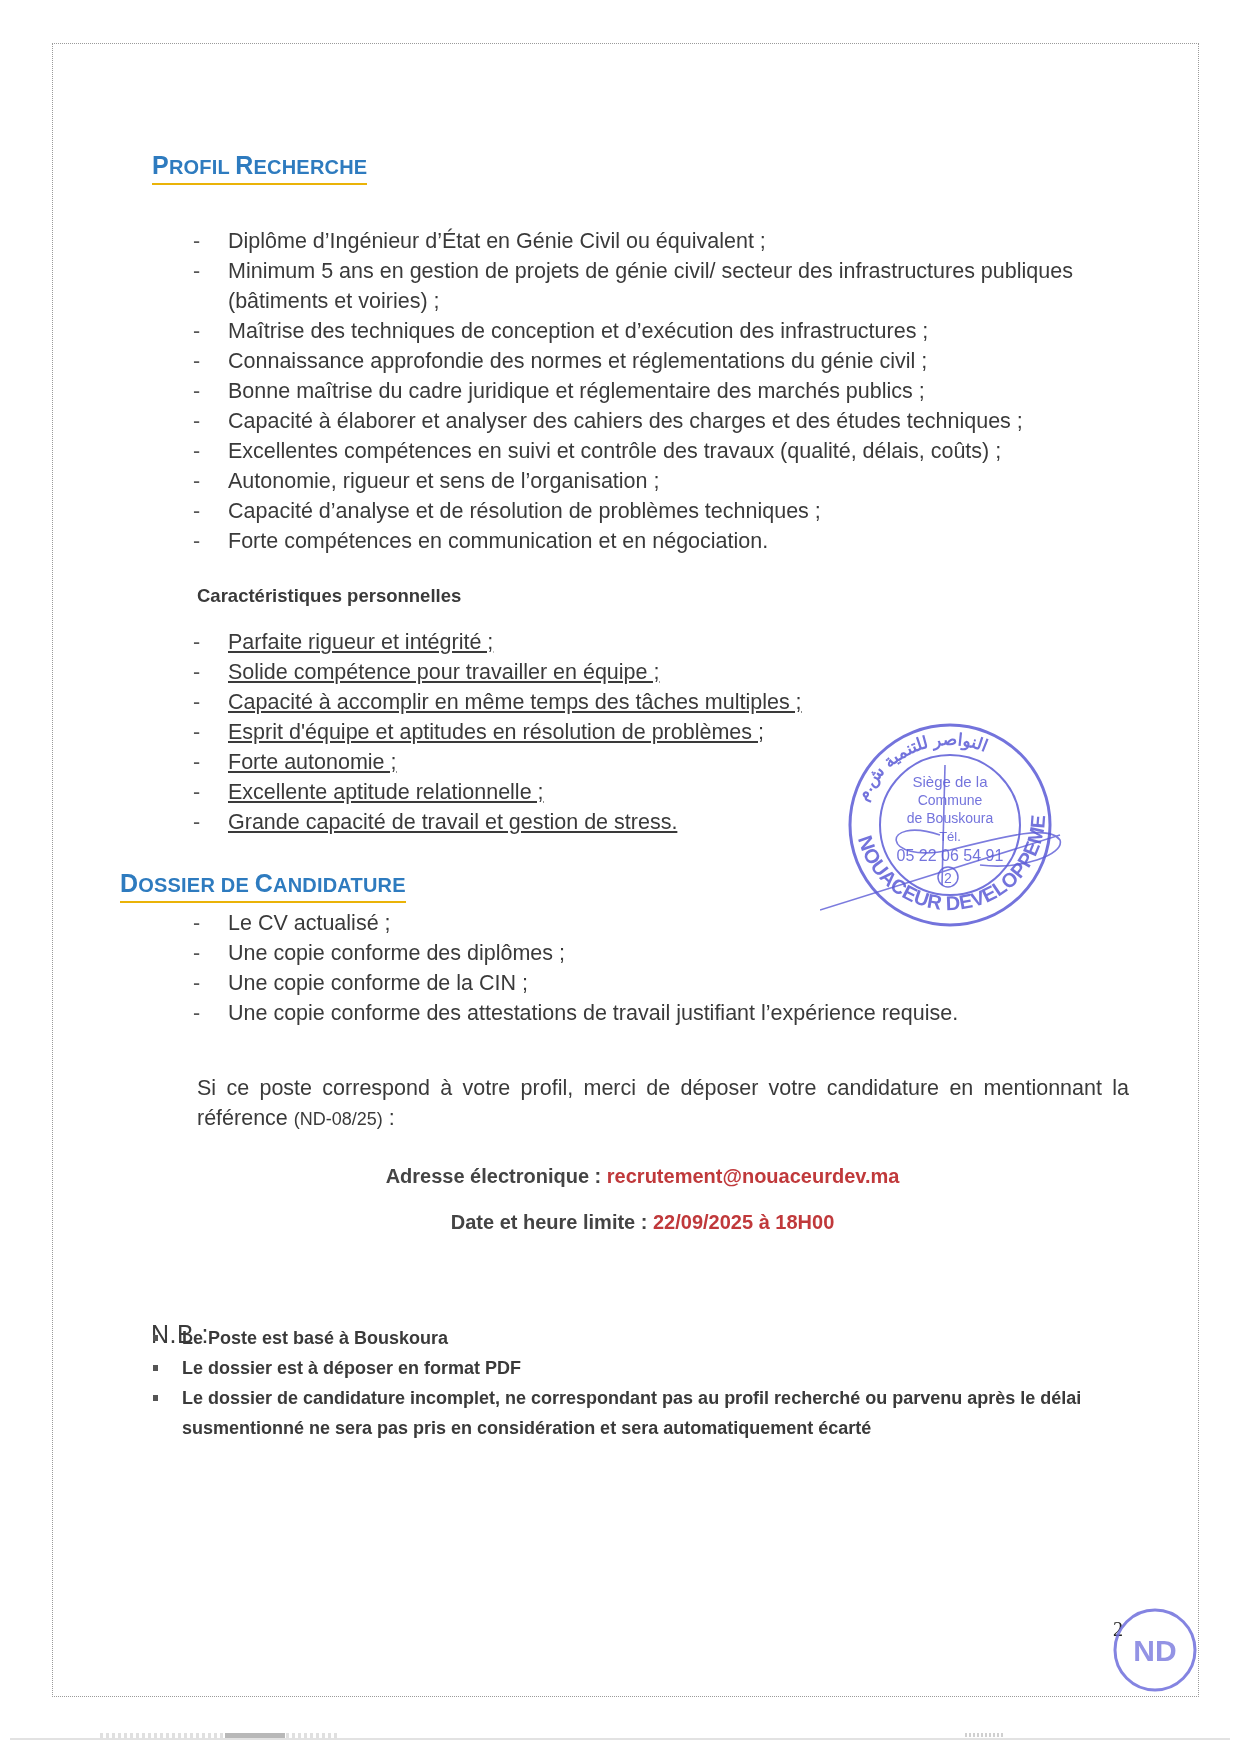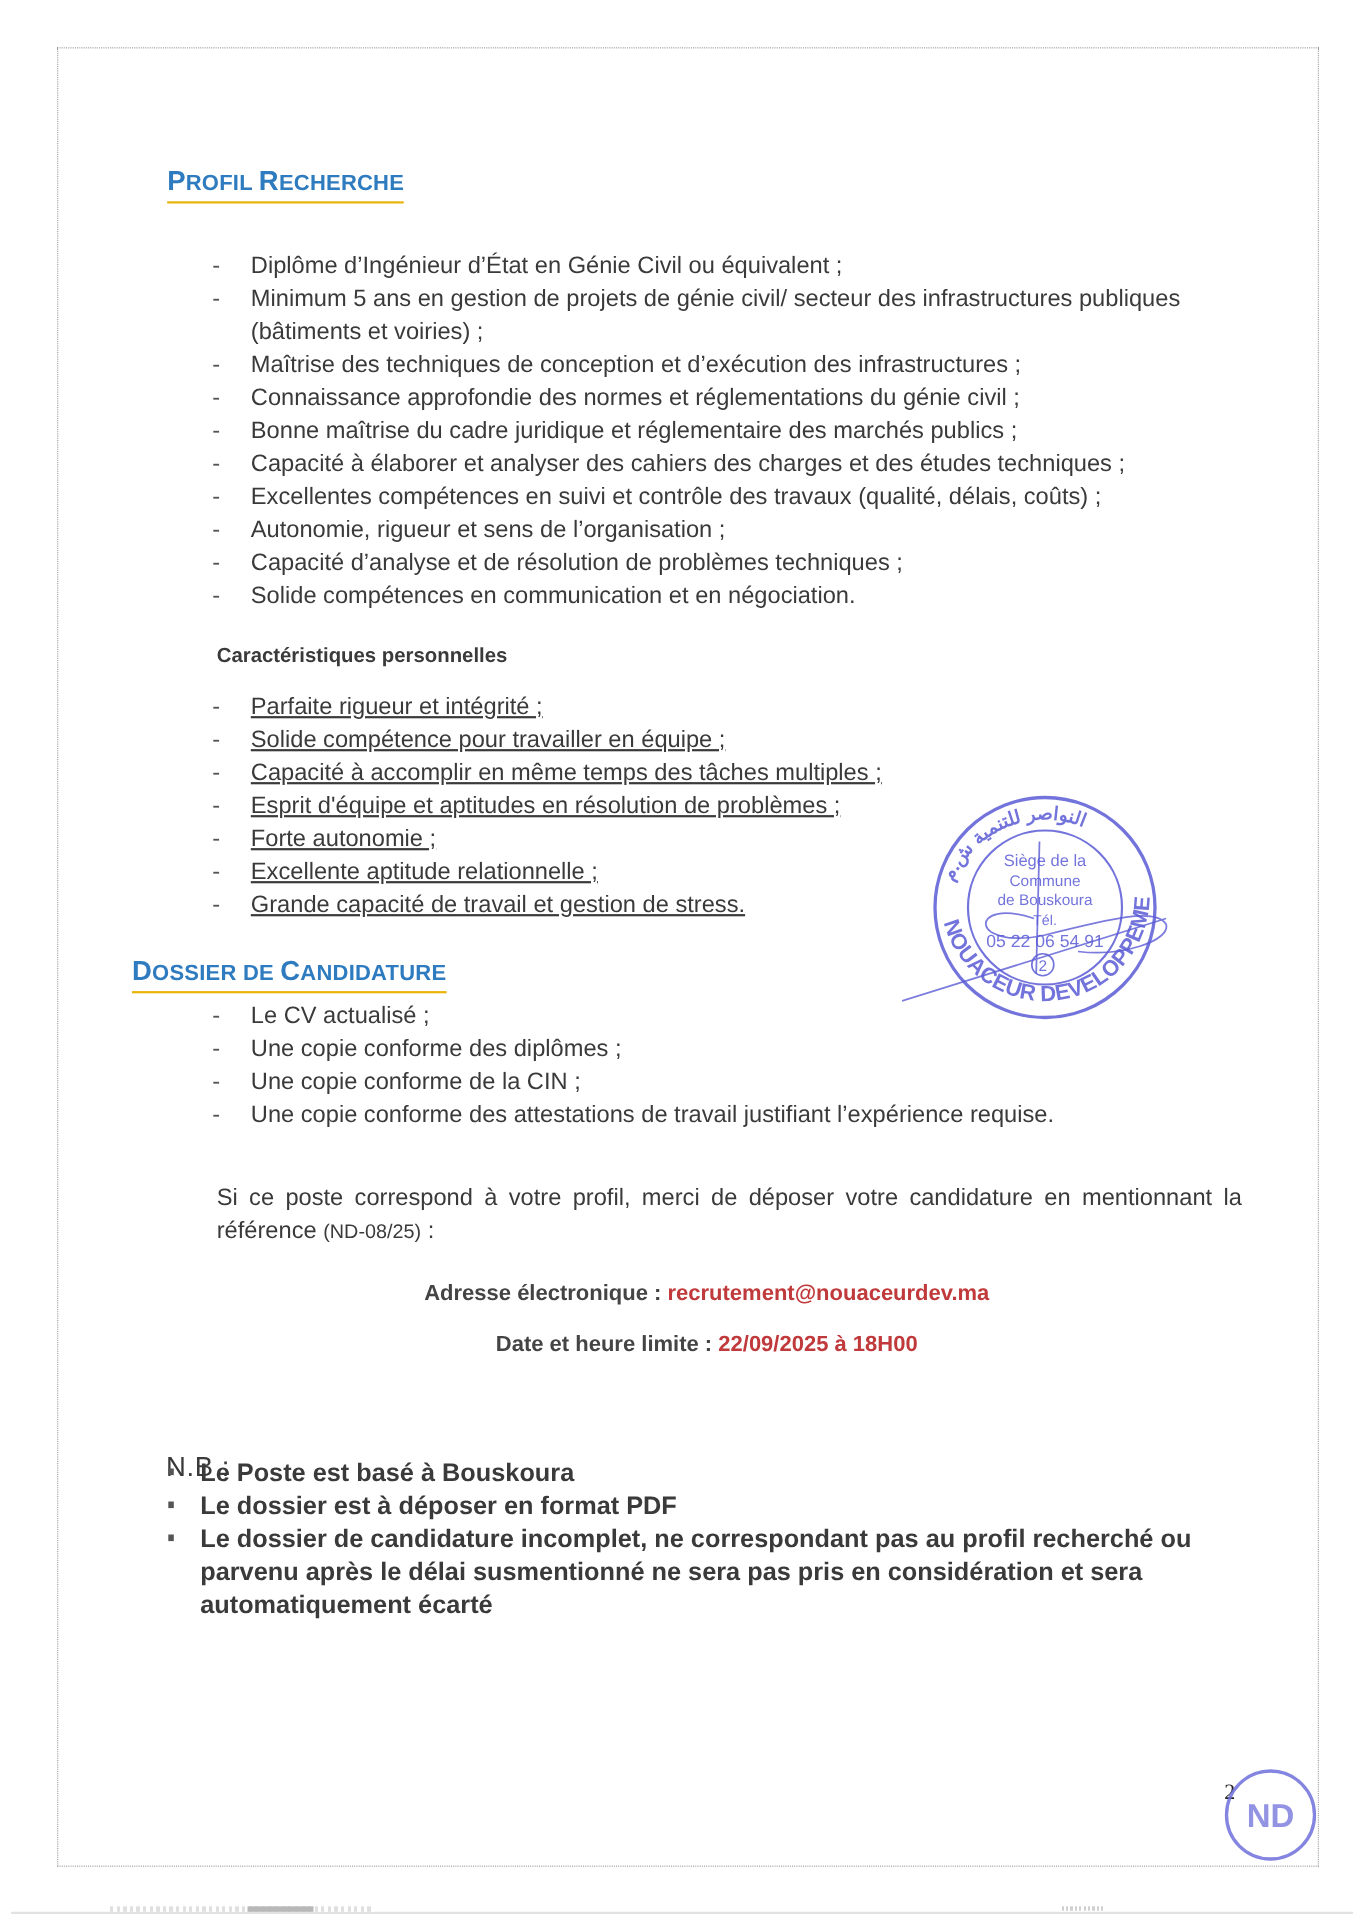--- a/index.html
+++ b/index.html
@@ -13,21 +13,21 @@
   ul.dash { position:absolute; list-style:none; margin:0; padding:0; }
   ul.dash li { position:relative; font-size:21.5px; line-height:30px; padding-left:35px; color:#3a3a3a; }
   ul.dash li::before { content:"-"; position:absolute; left:0; top:0; color:#555; }
   .subhead { position:absolute; font-weight:bold; font-size:18.5px; color:#3a3a3a;text-align:right; }
   .para { position:absolute; font-size:21.5px; line-height:30px; text-align:justify; color:#3a3a3a; }
   .para .ref { font-size:18px; }
   .centerline { position:absolute; left:0; width:100%; text-align:center; font-weight:bold; font-size:20px; color:#444; }
   .centerline .red { color:#c0393b; }
   .nb { position:absolute; font-size:25px; color:#3a3a3a; letter-spacing:0.5px; }
   ul.square { position:absolute; list-style:none; margin:0; padding:0; }
-  ul.square li { position:relative; font-weight:bold; font-size:23px; line-height:30px; padding-left:31px; color:#3a3a3a; }
+  ul.square li { position:relative; font-weight:bold; font-size:18px; line-height:30px; padding-left:31px; color:#3a3a3a; }
   ul.square li::before { content:""; position:absolute; left:2px; top:12px; width:5px; height:6px; background:#555; }
   .stamp { position:absolute; }
   .pagenum { position:absolute; font-family:"Liberation Serif", serif; font-size:20px; color:#222; }
   .footer-noise { position:absolute; left:10px; top:1738px; width:1220px; height:2px; background:#e2e2e2; }
   .footer-noise2 { position:absolute; left:100px; top:1733px; width:240px; height:5px;
                    background:repeating-linear-gradient(90deg,#d8d8d8 0 3px,#fff 3px 6px); opacity:.8; }
   .footer-noise3 { position:absolute; left:225px; top:1733px; width:60px; height:5px; background:#b8b8b8; }
   .footer-noise4 { position:absolute; left:965px; top:1733px; width:40px; height:4px;
                    background:repeating-linear-gradient(90deg,#d0d0d0 0 2px,#fff 2px 4px); }
 </style>
@@ -43,21 +43,21 @@
 <ul class="dash" style="left:193px; top:226px; width:936px;">
   <li>Diplôme d’Ingénieur d’État en Génie Civil ou équivalent ;</li>
   <li>Minimum 5 ans en gestion de projets de génie civil/ secteur des infrastructures publiques (bâtiments et voiries) ;</li>
   <li>Maîtrise des techniques de conception et d’exécution des infrastructures ;</li>
   <li>Connaissance approfondie des normes et réglementations du génie civil ;</li>
   <li>Bonne maîtrise du cadre juridique et réglementaire des marchés publics ;</li>
   <li>Capacité à élaborer et analyser des cahiers des charges et des études techniques ;</li>
   <li>Excellentes compétences en suivi et contrôle des travaux (qualité, délais, coûts) ;</li>
   <li>Autonomie, rigueur et sens de l’organisation ;</li>
   <li>Capacité d’analyse et de résolution de problèmes techniques ;</li>
-  <li>Solide compétences en communication et en négociation.</li>
+  <li>Forte compétences en communication et en négociation.</li>
 </ul>
 
 <div class="subhead" style="left:197px; top:585px;">Caractéristiques personnelles</div>
 
 <ul class="dash" style="left:193px; top:627px; width:760px;text-decoration:underline;">
   <li>Parfaite rigueur et intégrité ;</li>
   <li>Solide compétence pour travailler en équipe ;</li>
   <li>Capacité à accomplir en même temps des tâches multiples ;</li>
   <li>Esprit d'équipe et aptitudes en résolution de problèmes ;</li>
   <li>Forte autonomie ;</li>

